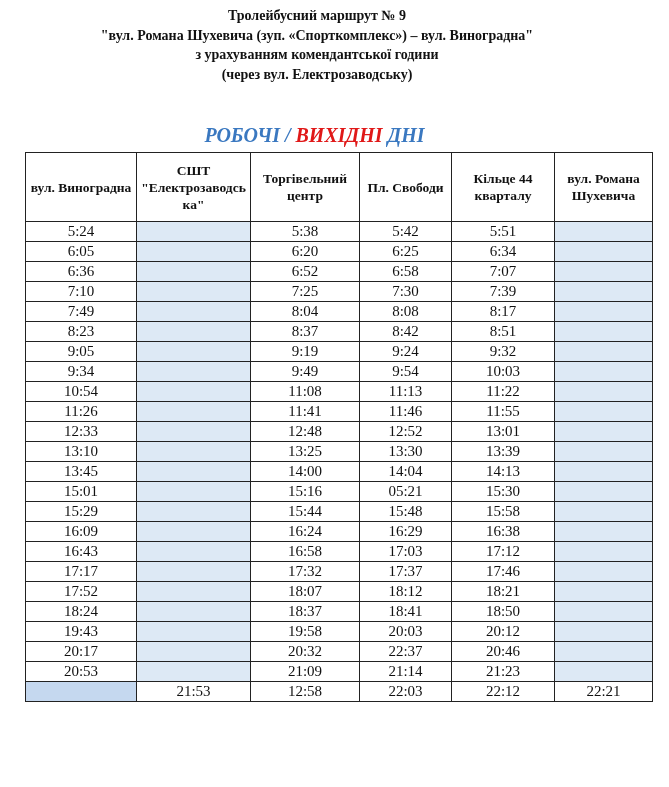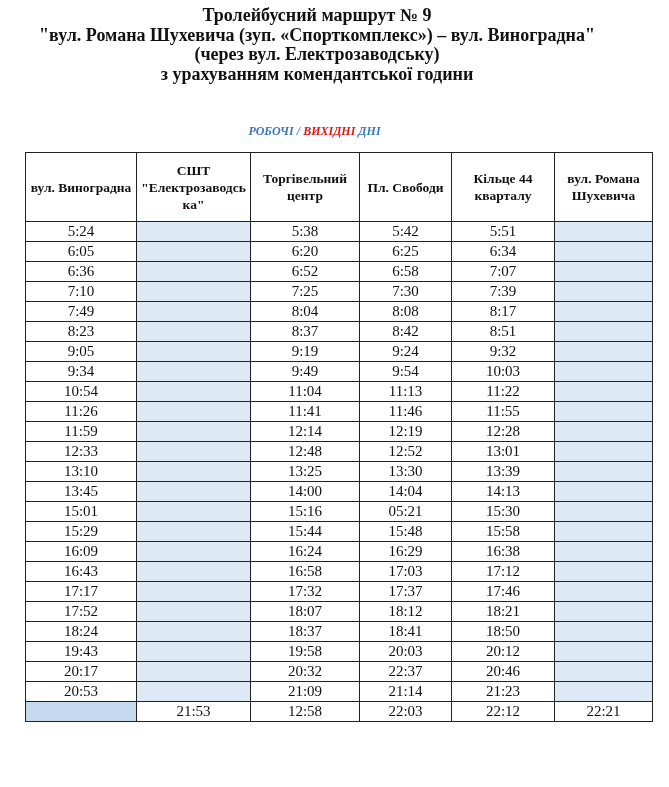--- a/index.html
+++ b/index.html
@@ -1,44 +1,44 @@
 <!DOCTYPE html>
 <html><head>
 <meta charset="utf-8">
 <style>
   html, body { margin: 0; padding: 0; background: #ffffff; }
   body { width: 669px; height: 787px; position: relative; overflow: hidden;
          font-family: "Liberation Serif", "DejaVu Serif", serif; color: #111; }
   .title-block { position: absolute; top: 6px; left: 0; width: 634px; text-align: center;
-                 font-weight: bold; font-size: 18px; line-height: 19.5px; }
+                 font-weight: bold; font-size: 14px; line-height: 19.5px; }
   .title-block div { white-space: nowrap; }
   .days { position: absolute; top: 124px; left: 0; width: 629px; text-align: center;
-          font-weight: bold; font-style: italic; font-size: 12px; }
+          font-weight: bold; font-style: italic; font-size: 20px; }
   .days .work { color: #3a78c0; }
   .days .sep { color: #3a78c0; }
   .days .weekend { color: #e01818; }
   .days .dni { color: #3a78c0; }
   table.sched { position: absolute; top: 152px; left: 25px; border-collapse: collapse;
                 table-layout: fixed; width: 627px; }
   table.sched th, table.sched td { border: 1.5px solid #222; text-align: center;
                 padding: 0; font-size: 15px; }
   table.sched th { height: 68px; font-weight: bold; font-size: 13.5px; line-height: 17px;
                    vertical-align: middle; }
   table.sched td { height: 19px; line-height: 19px; font-weight: normal; }
   td.empty { background: #dde9f5; }
   td.empty-dark { background: #c5d8ef; }
 </style>
 </head>
 <body>
 
 <div class="title-block">
   <div>Тролейбусний маршрут № 9</div>
   <div>"вул. Романа Шухевича (зуп. «Спорткомплекс») – вул. Виноградна"</div>
+  <div>з урахуванням комендантської години</div>
   <div>(через вул. Електрозаводську)</div>
-  <div>з урахуванням комендантської години</div>
 </div>
 
 <div class="days">
   <span class="work">РОБОЧІ</span>
   <span class="sep">/</span>
   <span class="weekend">ВИХІДНІ</span>
   <span class="dni">ДНІ</span>
 </div>
 
 <table class="sched">
@@ -121,39 +121,31 @@
         <td>9:34</td>
         <td class="empty"></td>
         <td>9:49</td>
         <td>9:54</td>
         <td>10:03</td>
         <td class="empty"></td>
       </tr>
       <tr>
         <td>10:54</td>
         <td class="empty"></td>
-        <td>11:04</td>
+        <td>11:08</td>
         <td>11:13</td>
         <td>11:22</td>
         <td class="empty"></td>
       </tr>
       <tr>
         <td>11:26</td>
         <td class="empty"></td>
         <td>11:41</td>
         <td>11:46</td>
         <td>11:55</td>
-        <td class="empty"></td>
-      </tr>
-      <tr>
-        <td>11:59</td>
-        <td class="empty"></td>
-        <td>12:14</td>
-        <td>12:19</td>
-        <td>12:28</td>
         <td class="empty"></td>
       </tr>
       <tr>
         <td>12:33</td>
         <td class="empty"></td>
         <td>12:48</td>
         <td>12:52</td>
         <td>13:01</td>
         <td class="empty"></td>
       </tr>

